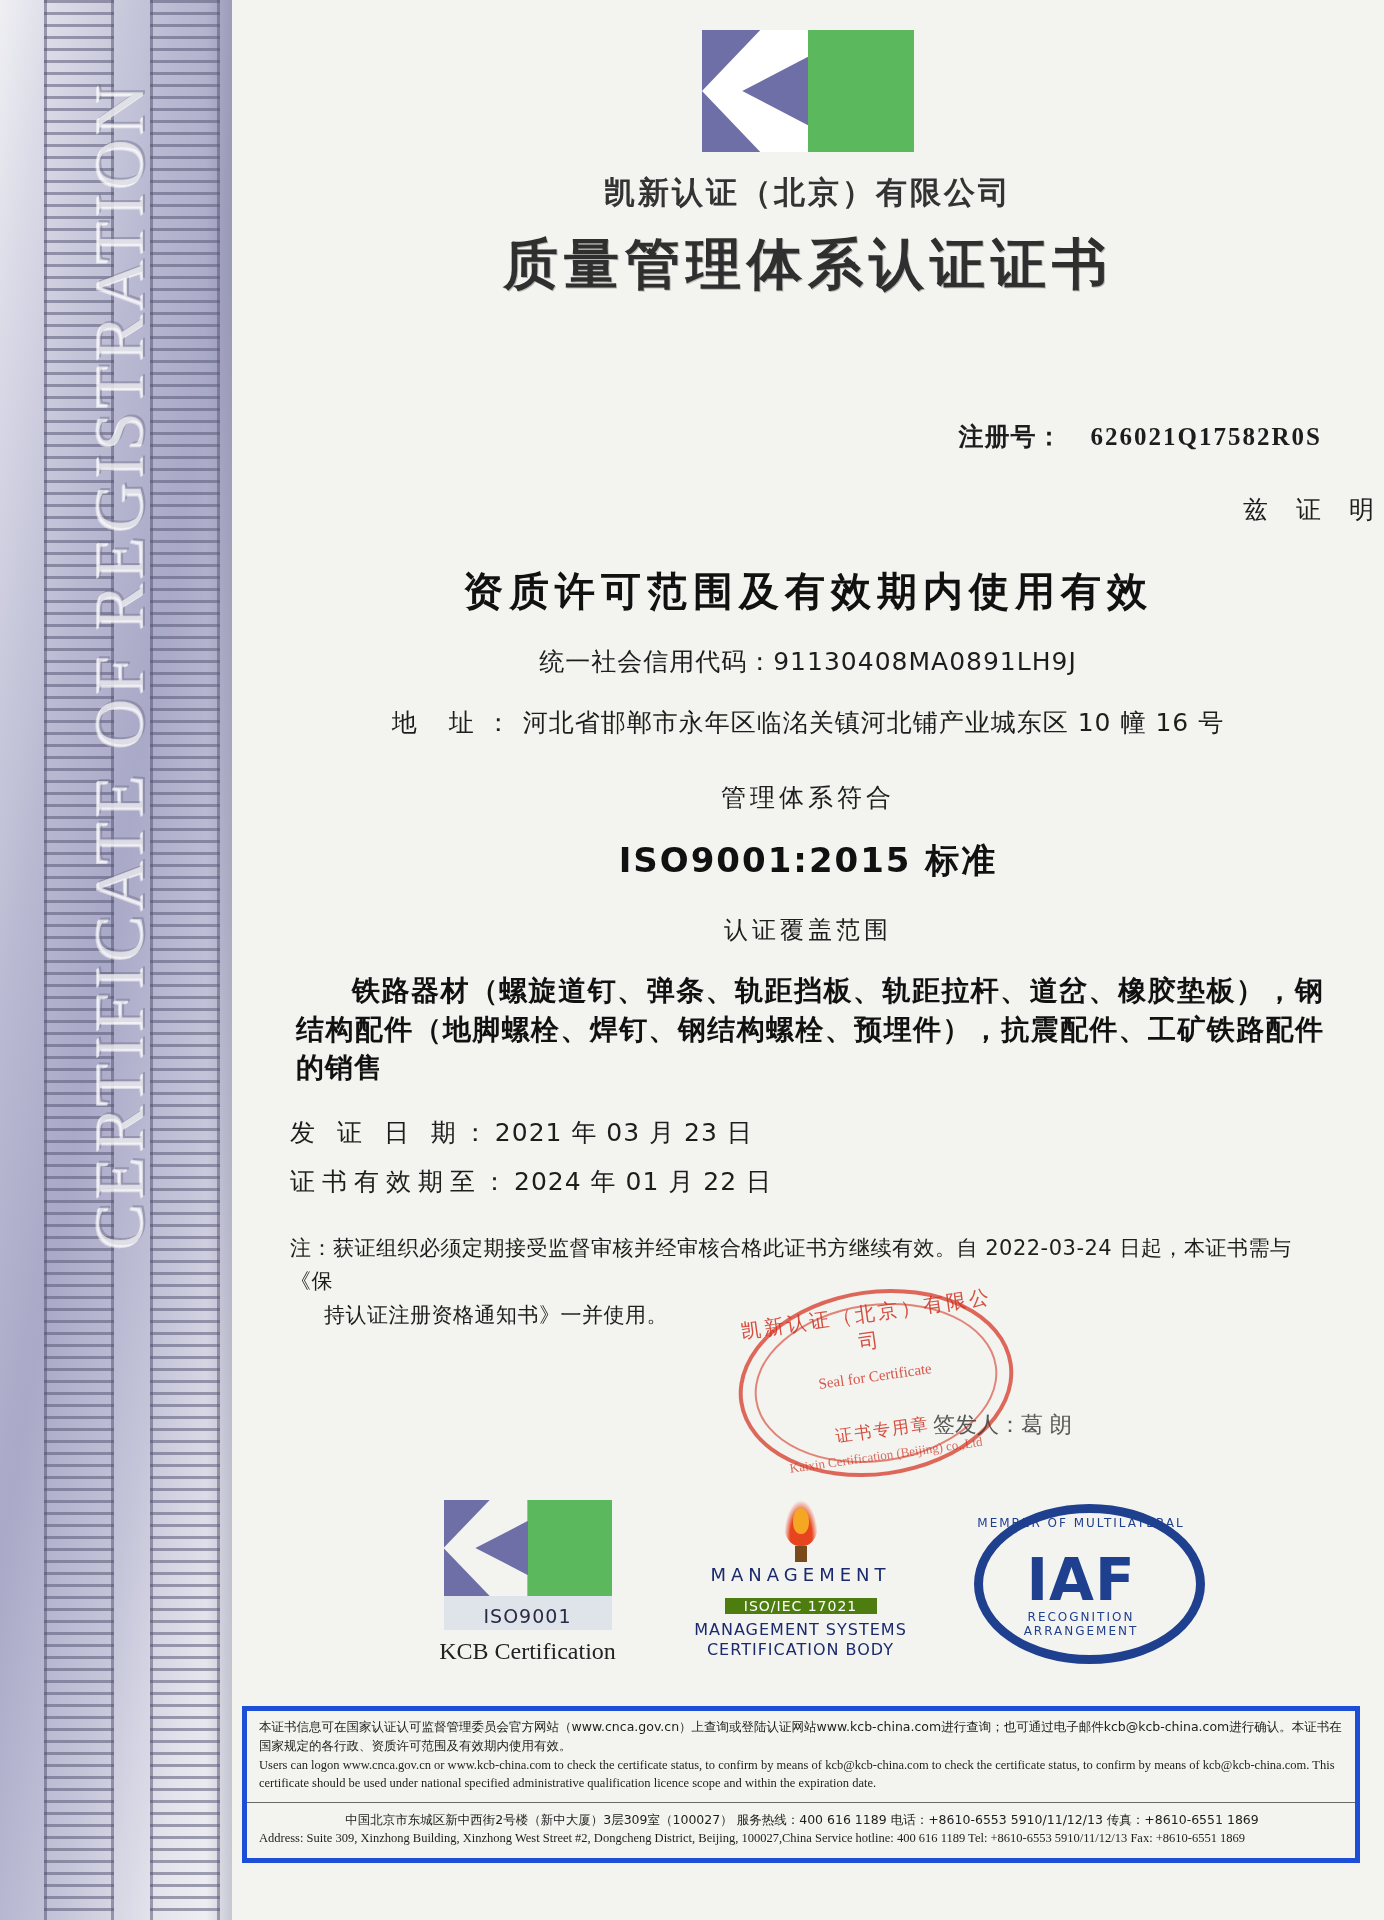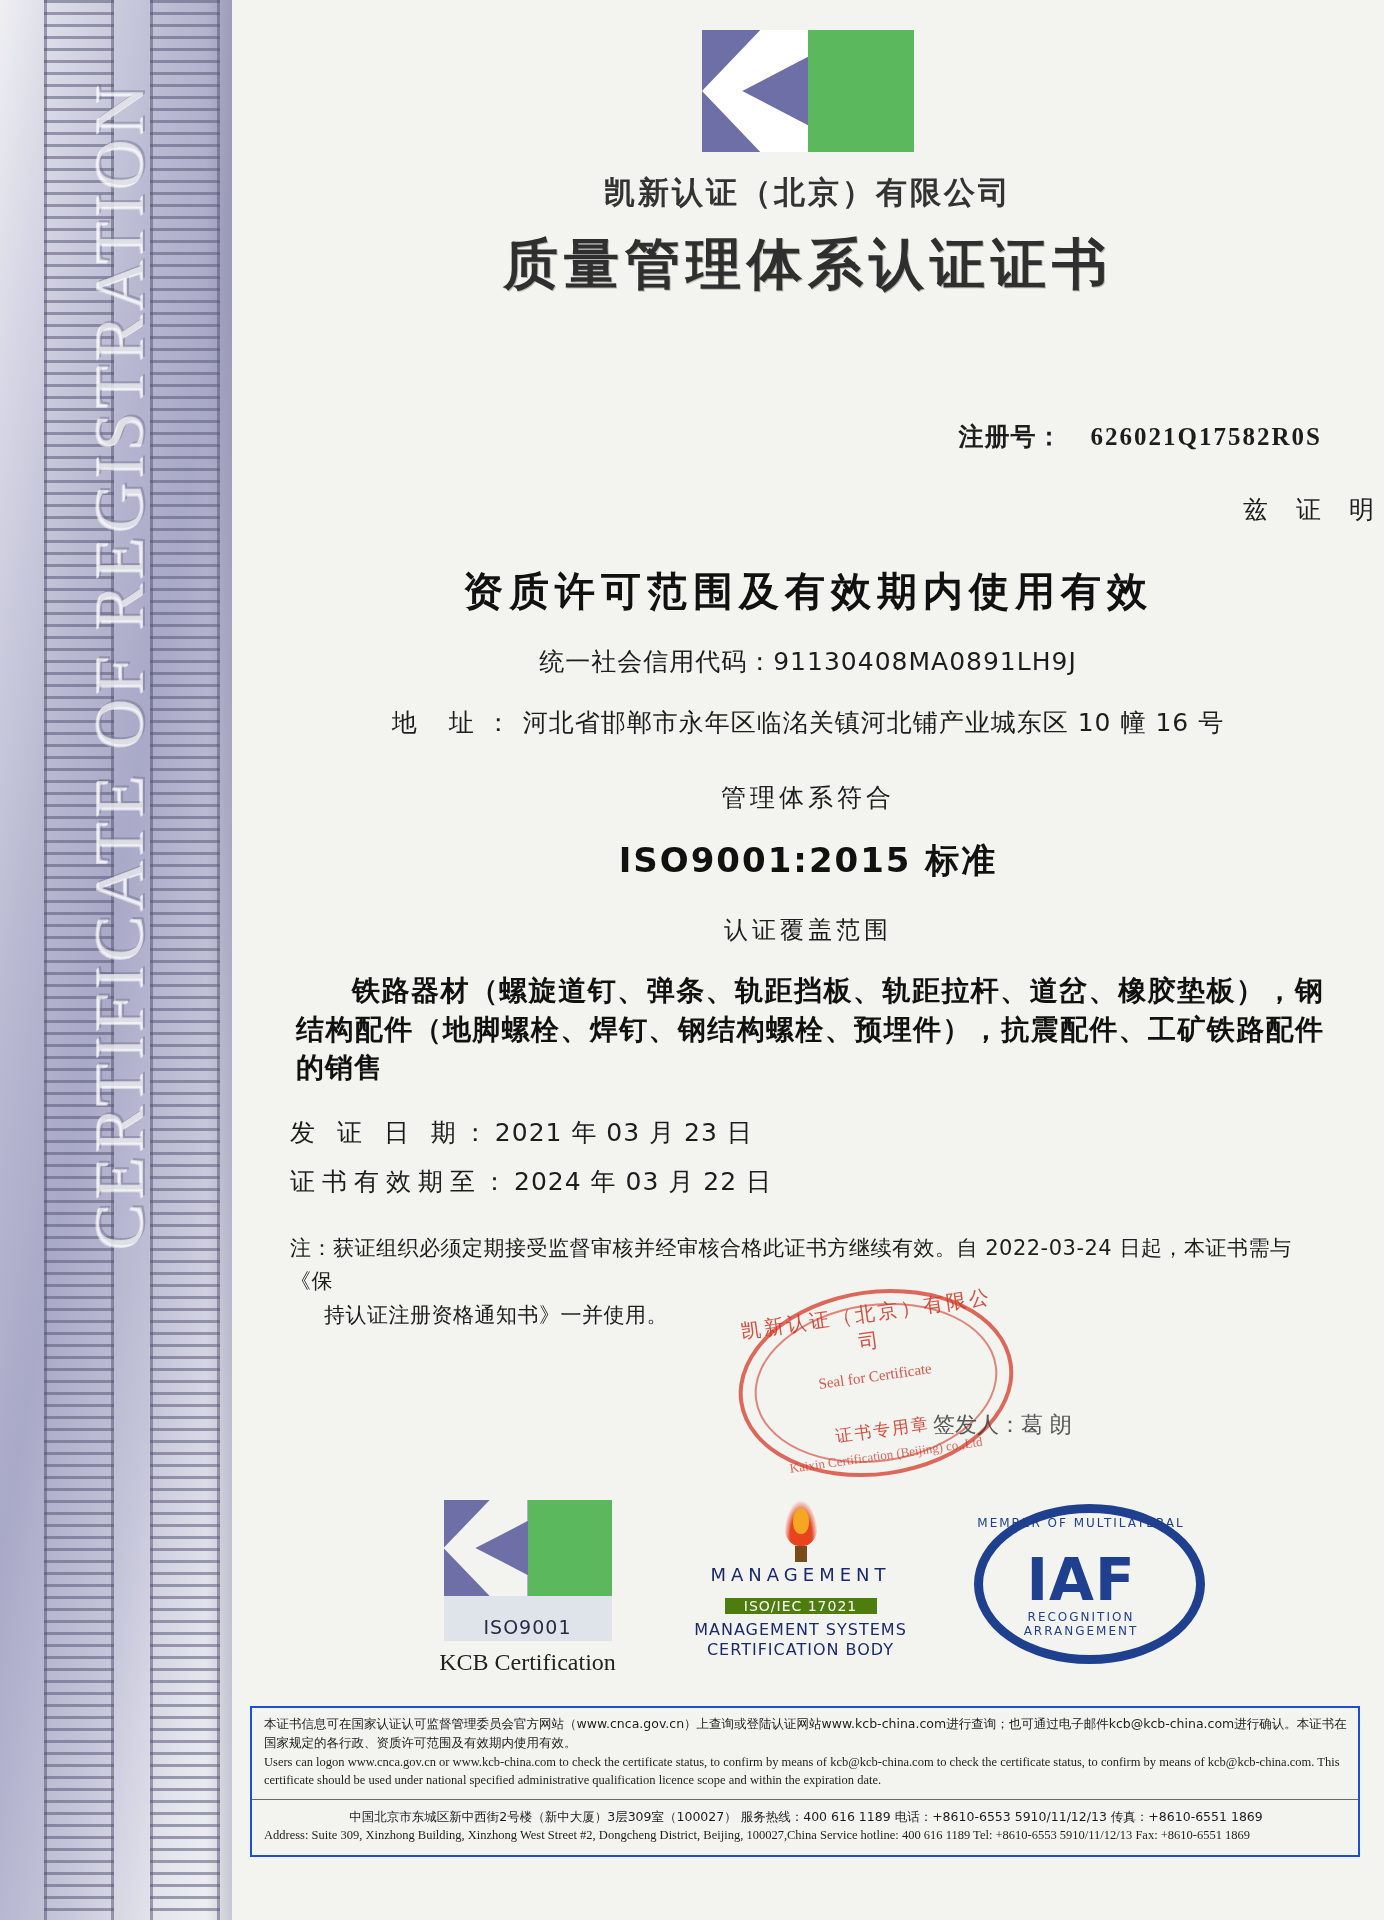--- a/index.html
+++ b/index.html
@@ -296,21 +296,21 @@
     position:absolute; left:0; top:0; width:84px; height:96px; background:#f3f3f0;
     clip-path: polygon(100% 0%, 100% 22%, 38% 50%, 100% 78%, 100% 100%, 55% 100%, 0% 50%, 55% 0%);
   }
   .logo-kcb .iso-band {
     width: 168px; margin: 0 auto;
     background: #dfe3ea;
     font-size: 19px;
     letter-spacing: 1px;
     color: #2a2a45;
     font-family: "DejaVu Sans", sans-serif;
-    padding: 20px 0 3px;
+    padding: 9px 0 3px;
   }
   .logo-kcb .kcb-text {
     margin-top: 8px;
     font-size: 24px;
     color: #222;
     font-family: "Liberation Serif", serif;
   }
   .logo-anab { width: 230px; text-align: center; position: relative; }
   .logo-anab .flame {
     width: 34px; height: 46px; margin: 0 auto;
@@ -360,23 +360,23 @@
   .logo-iaf .top-arc, .logo-iaf .bot-arc {
     position:absolute; left:0; right:0; text-align:center;
     font-size:12px; letter-spacing:2px; color:#1f3f8f;
     font-family: "DejaVu Sans", sans-serif;
   }
   .logo-iaf .top-arc { top: 16px; }
   .logo-iaf .bot-arc { bottom: 22px; }
   
   .footer {
     position: absolute;
-    left: 18px; right: 24px;
+    left: 10px; right: 24px;
     top: 1706px;
-    border: 2px solid #1d4ed8;
+    border: 5px solid #1d4ed8;
     font-family: "DejaVu Sans", sans-serif;
   }
   .footer .blk {
     padding: 7px 10px 9px 12px;
     font-size: 12.5px;
     line-height: 1.5;
     color: #1d1d1d;
   }
   .footer .divider { border-top: 1px solid #6a6a6a; }
   .footer .en { font-family: "Liberation Serif", serif; font-size: 12.5px; }
@@ -427,21 +427,21 @@
     <div class="conform">管理体系符合</div>
     <div class="standard">ISO9001:2015 标准</div>
 
     <div class="scope-label">认证覆盖范围</div>
     <div class="scope-text">铁路器材（螺旋道钉、弹条、轨距挡板、轨距拉杆、道岔、橡胶垫板），钢结构配件（地脚螺栓、焊钉、钢结构螺栓、预埋件），抗震配件、工矿铁路配件的销售</div>
 
     <div class="date-row">
       <span class="dlabel">发 证 日 期：</span><span>2021 年 03 月 23 日</span>
     </div>
     <div class="date-row second">
-      <span class="dlabel">证书有效期至：</span><span>2024 年 03 月 22 日</span>
+      <span class="dlabel">证书有效期至：</span><span>2024 年 01 月 22 日</span>
     </div>
 
     <div class="note">
       <span>注：获证组织必须定期接受监督审核并经审核合格此证书方继续有效。自 2022-03-24 日起，本证书需与《保</span>
       <span class="ln2">持认证注册资格通知书》一并使用。</span>
     </div>
 
     <div class="logos">
 
       <div class="logo-kcb">

